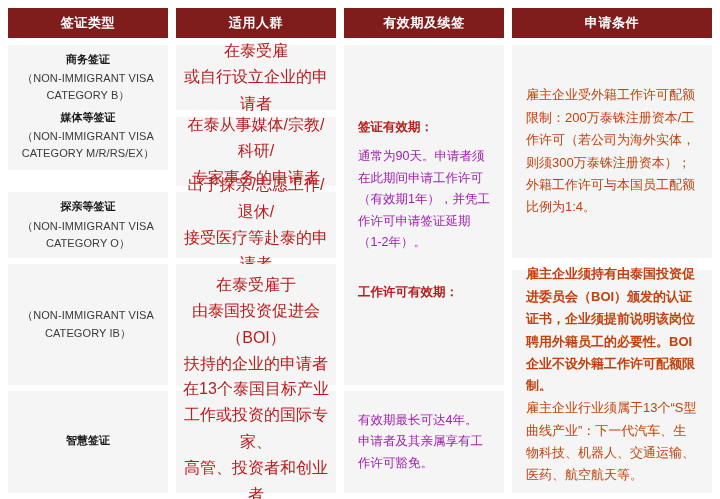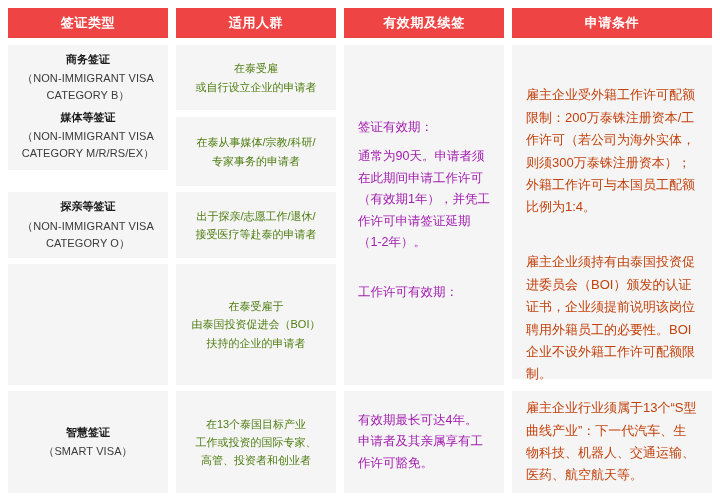--- a/index.html
+++ b/index.html
@@ -25,21 +25,21 @@
   .grid {
     display: grid;
     grid-template-columns: 160px 160px 160px 200px;
     grid-template-rows: 30px;
     column-gap: 8px;
     width: 704px;
   }
 
   
   .hdr {
-    background: #ef4444;
+    background: #7f1d1d;
     color: #ffffff;
     font-size: 13px;
     font-weight: bold;
     letter-spacing: 0.6px;
     display: flex;
     align-items: center;
     justify-content: center;
     height: 30px;
     box-sizing: border-box;
   }
@@ -97,32 +97,32 @@
     margin-bottom: 3px;
   }
   .visa-code {
     font-size: 11px;
     color: #3a3a3a;
     line-height: 1.55;
     letter-spacing: 0.1px;
   }
 
   .group-text {
-    font-size: 11px;
-    color: #4d7c0f;
+    font-size: 16px;
+    color: #b91c1c;
     line-height: 1.65;
   }
 
   .blk { margin-bottom: 2px; }
   .blk + .blk { margin-top: 26px; }
 
   .blk-title {
     font-size: 12.5px;
-    font-weight: normal;
-    color: #a21caf;
+    font-weight: bold;
+    color: #b91c1c;
     line-height: 1.6;
     margin-bottom: 9px;
   }
   .blk-body {
     font-size: 12.5px;
     color: #a21caf;
     line-height: 1.72;
   }
 
   .cond-text {
@@ -156,25 +156,25 @@
         <div class="visa-name">媒体等签证</div>
         <div class="visa-code">（NON-IMMIGRANT VISA CATEGORY M/R/RS/EX）</div>
       </div>
 
       <div class="cell cell-center" style="top:147px; height:66px;">
         <div class="visa-name">探亲等签证</div>
         <div class="visa-code">（NON-IMMIGRANT VISA CATEGORY O）</div>
       </div>
 
       <div class="cell cell-center" style="top:219px; height:121px;">
+        <div class="visa-code">（NON-IMMIGRANT VISA CATEGORY IB）</div>
       </div>
 
       <div class="cell cell-center" style="top:346px; height:102px;">
         <div class="visa-name">智慧签证</div>
-        <div class="visa-code">（SMART VISA）</div>
       </div>
     </div>
 
     <div class="col col-2">
       <div class="cell cell-center" style="top:0px;   height:65px;">
         <div class="group-text" style="white-space: pre-line;">在泰受雇
 或自行设立企业的申请者</div>
       </div>
       <div class="cell cell-center" style="top:72px;  height:69px;">
         <div class="group-text" style="white-space: pre-line;">在泰从事媒体/宗教/科研/
@@ -213,21 +213,21 @@
 申请者及其亲属享有工作许可豁免。</div>
       </div>
     </div>
 
     <div class="col col-4">
 
       <div class="cell cell-left" style="top:0px;   height:213px;">
         <div class="cond-text">雇主企业受外籍工作许可配额限制：200万泰铢注册资本/工作许可（若公司为海外实体，则须300万泰铢注册资本）；外籍工作许可与本国员工配额比例为1:4。</div>
       </div>
 
-      <div class="cell cell-left" style="top:213px; height:121px;">
+      <div class="cell cell-left" style="top:225px; height:121px;font-weight:bold;">
         <div class="cond-text">雇主企业须持有由泰国投资促进委员会（BOI）颁发的认证证书，企业须提前说明该岗位聘用外籍员工的必要性。BOI企业不设外籍工作许可配额限制。</div>
       </div>
 
       <div class="cell cell-left" style="top:346px; height:102px;">
         <div class="cond-text">雇主企业行业须属于13个“S型曲线产业”：下一代汽车、生物科技、机器人、交通运输、医药、航空航天等。</div>
       </div>
     </div>
 
   </div>
 </div>

